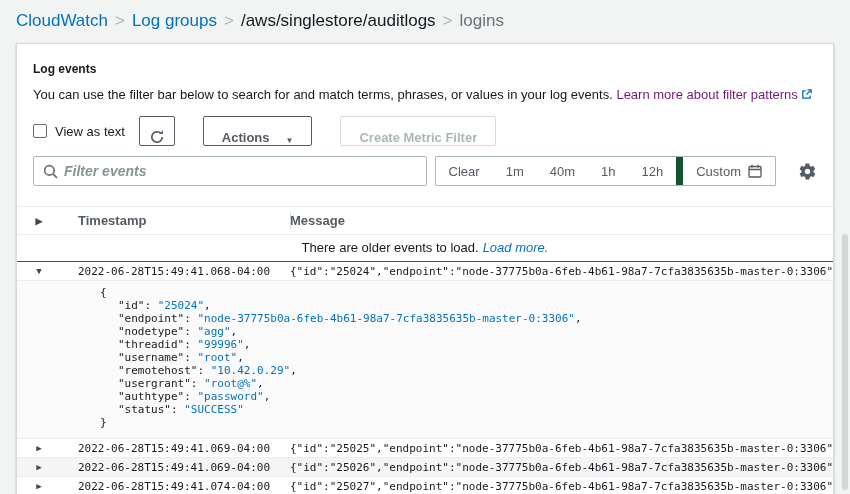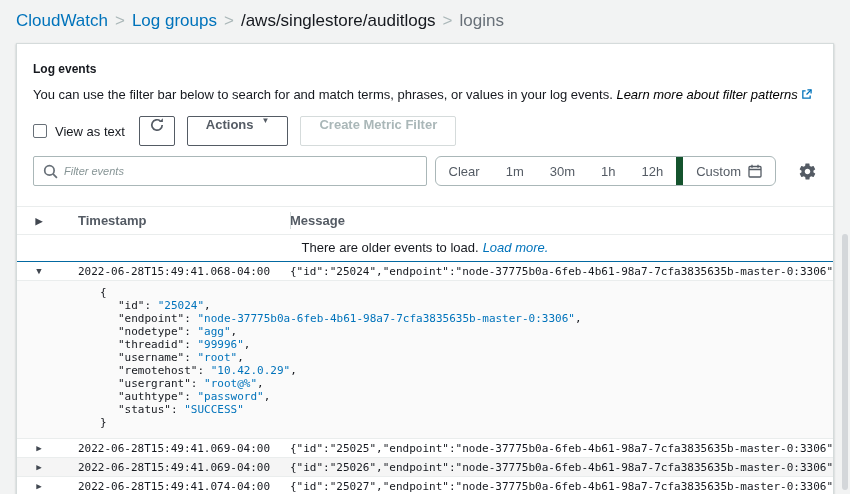--- a/index.html
+++ b/index.html
@@ -18,51 +18,51 @@
 
   
   .card {
     margin:0 16px; background:#fff; border:1px solid #d5dbdb;
     box-shadow:0 1px 2px rgba(0,28,36,.25);
     min-height:470px;
   }
   .card-pad { padding:14px 16px 0 16px; }
   h1.page-title { font-size:12px; line-height:22px; margin:0 0 6px 0; font-weight:700; }
   .desc { margin:0 0 12px 0; font-size:13px; line-height:18px; }
-  .link { color:#000000; cursor:pointer; text-decoration:none;font-style:italic; }
+  .link { color:#701a75; cursor:pointer; text-decoration:none; }
   .ext-icon { vertical-align:-1px; margin-left:3px; }
 
   
   .toolbar { display:flex; align-items:center; margin-bottom:10px; }
   .checkbox-wrap { display:flex; align-items:center; gap:8px; cursor:pointer; margin-right:14px; }
   .checkbox { width:14px; height:14px; border:1px solid #687078; border-radius:2px; background:#fff; }
   .btn {
     height:30px; background:#fff; border:1px solid #545b64; border-radius:2px;
     color:#545b64; font-weight:700; font-size:13px; font-family:inherit;
-    display:inline-flex; align-items:flex-start; justify-content:center; gap:8px;
-    padding:0 18px; margin-right:12px; cursor:pointer;
+    display:inline-flex; align-items:flex-end; justify-content:center; gap:16px;
+    padding:0 18px; margin-right:28px; cursor:pointer;
   }
   .btn.icon-btn { padding:0 9px; }
   .btn.disabled { border-color:#d5dbdb; color:#aab7b8; cursor:default; }
   .caret { font-size:8px; line-height:1; }
 
   
   .filter-row { display:flex; align-items:center; margin-bottom:20px; }
   .search-box {
     position:relative; width:414px; height:30px; border:1px solid #aab7b8;
     border-radius:2px; background:#fff; display:flex; align-items:center; padding-left:30px;
   }
   .search-box svg { position:absolute; left:9px; top:7px; }
   .search-box input {
-    border:none; outline:none; width:100%; height:100%; font-size:11px;
-    font-family:inherit; color:#16191f; background:transparent; padding:0;
+    border:none; outline:none; width:100%; height:100%; font-size:14px;
+    font-family:inherit; color:#16191f; background:transparent; padding:0;font-weight:bold;
   }
   .search-box input::placeholder { font-style:italic; color:#879596; }
   .time-group {
-    height:30px; margin-left:8px; border:1px solid #aab7b8; border-radius:6px;
+    height:30px; margin-left:8px; border:1px solid #aab7b8; border-radius:1px;
     background:#fff; display:flex; align-items:stretch;
   }
   .time-group .tbtn {
     border:none; background:none; padding:0 13px; font-size:13px; color:#545b64;
     font-family:inherit; cursor:pointer; display:flex; align-items:center; gap:7px;
   }
   .time-group .custom-btn { border-left:7px solid #14532d; }
   .gear-wrap { margin-left:22px; cursor:pointer; display:flex; align-items:center; }
 
   
@@ -140,21 +140,21 @@
       <div class="search-box">
         <svg width="15" height="15" viewBox="0 0 14 14" fill="none" stroke="#687078" stroke-width="1.6">
           <circle cx="6" cy="6" r="4.4"></circle>
             <path d="M9.3 9.3 L13 13"></path>
         </svg>
         <input placeholder="Filter events" style="">
       </div>
       <div class="time-group">
         <button class="tbtn">Clear</button>
         <button class="tbtn">1m</button>
-        <button class="tbtn">30m</button>
+        <button class="tbtn">40m</button>
         <button class="tbtn">1h</button>
         <button class="tbtn">12h</button>
         <button class="tbtn custom-btn">
           <span>Custom</span>
           <svg width="14" height="14" viewBox="0 0 14 14" fill="none" stroke="#545b64" stroke-width="1.3">
             <rect x="1" y="2.5" width="12" height="10.5" rx="1"></rect>
             <path d="M1 5.5h12M4 .8v3M10 .8v3"></path>
           </svg>
         </button>
       </div>

